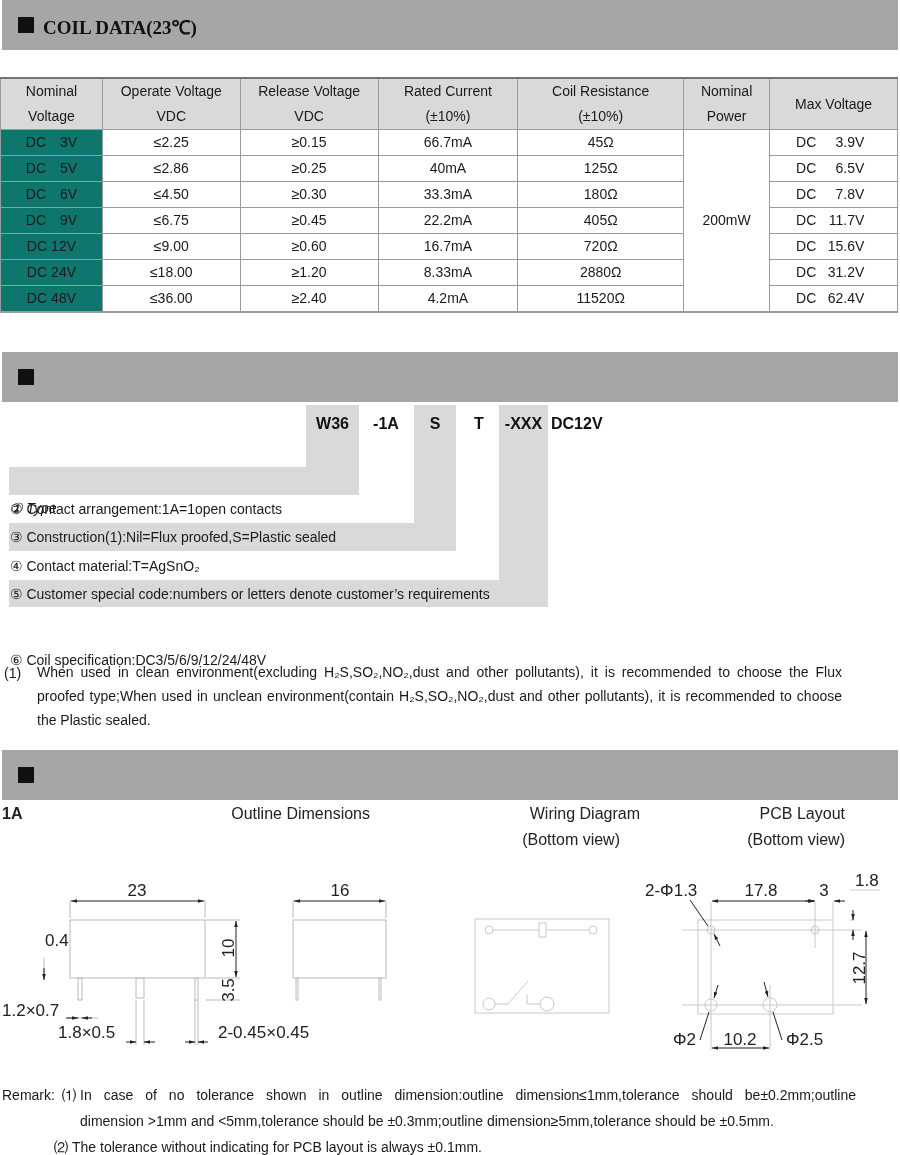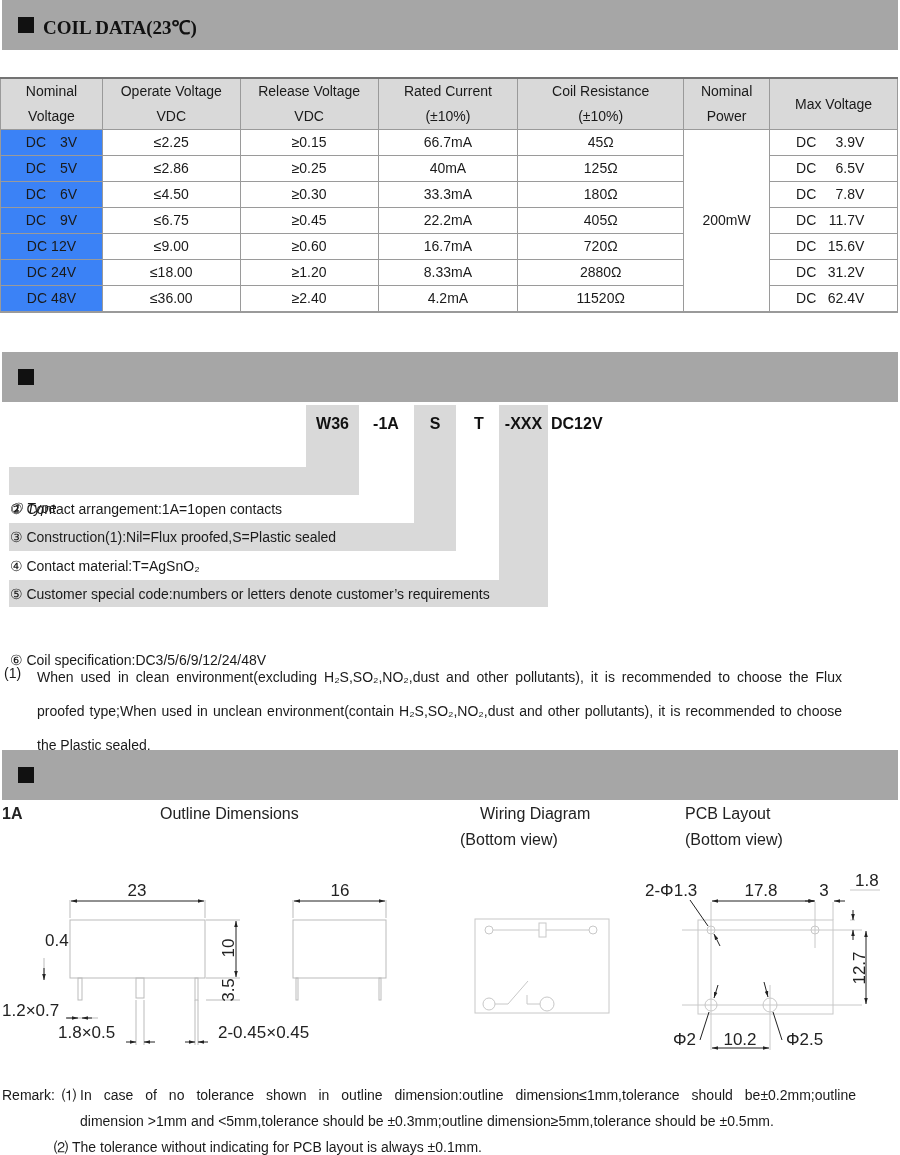--- a/index.html
+++ b/index.html
@@ -9,35 +9,35 @@
   .section-bar { position:absolute; left:2px; width:896px; height:50px; background:#a6a6a6; }
   .section-bar .sq { position:absolute; left:16px; top:17px; width:16px; height:16px; background:#111; }
   .section-bar .title { position:absolute; left:41px; top:14px; font-weight:bold; font-size:19px; color:#111; white-space:nowrap; }
 
   table.coil { position:absolute; left:0; top:77px; width:898px; border-collapse:collapse; font-size:14px; }
   table.coil td, table.coil th { border:1px solid #9a9a9a; text-align:center; padding:0; font-weight:normal; }
   table.coil th { background:#d9d9d9; height:25px; line-height:25px; }
   table.coil tr.h1 th { border-bottom:none; }
   table.coil tr.h2 th { border-top:none; }
   table.coil td { height:25px; line-height:25px; }
-  table.coil td.nom { background:#3b82f6; }
+  table.coil td.nom { background:#0f766e; }
   table.coil td.maxv { text-align:left; padding-left:26px; }
   table.coil td.maxv span.v { display:inline-block; width:48px; text-align:right; }
   table.coil { border-top:2px solid #737373; border-bottom:2px solid #9a9a9a; }
   .pad { display:inline-block; }
 
   .code { position:absolute; top:405px; height:32px; line-height:38px; font-weight:bold; font-size:16px; text-align:center; color:#111; }
   .shade { position:absolute; background:#d9d9d9; }
   .oline { position:absolute; left:10px; font-size:14px; height:28px; line-height:28px; white-space:nowrap; color:#1a1a1a; }
 
   .note { position:absolute; font-size:14px; line-height:26px; color:#1a1a1a; }
   .note .num { position:absolute; left:4px; top:660px; }
-  .note-text { position:absolute; left:37px; top:660px; width:805px; font-size:14px; line-height:34px; text-align:justify; }
-
-  .dlabel { position:absolute; font-size:16px; text-align:left; color:#222; white-space:nowrap; }
+  .note-text { position:absolute; left:37px; top:660px; width:805px; font-size:14px; line-height:24px; text-align:justify; }
+
+  .dlabel { position:absolute; font-size:16px; text-align:right; color:#222; white-space:nowrap; }
   .remark { position:absolute; font-size:14px; line-height:26px; color:#1a1a1a; white-space:nowrap; }
   svg text { font-family:"Liberation Sans", sans-serif; }
 </style>
 </head>
 <body>
 
 <div class="section-bar" style="top:0;font-family:Liberation Serif, serif;">
   <div class="sq"></div>
   <div class="title">COIL DATA(23℃)</div>
 </div>

